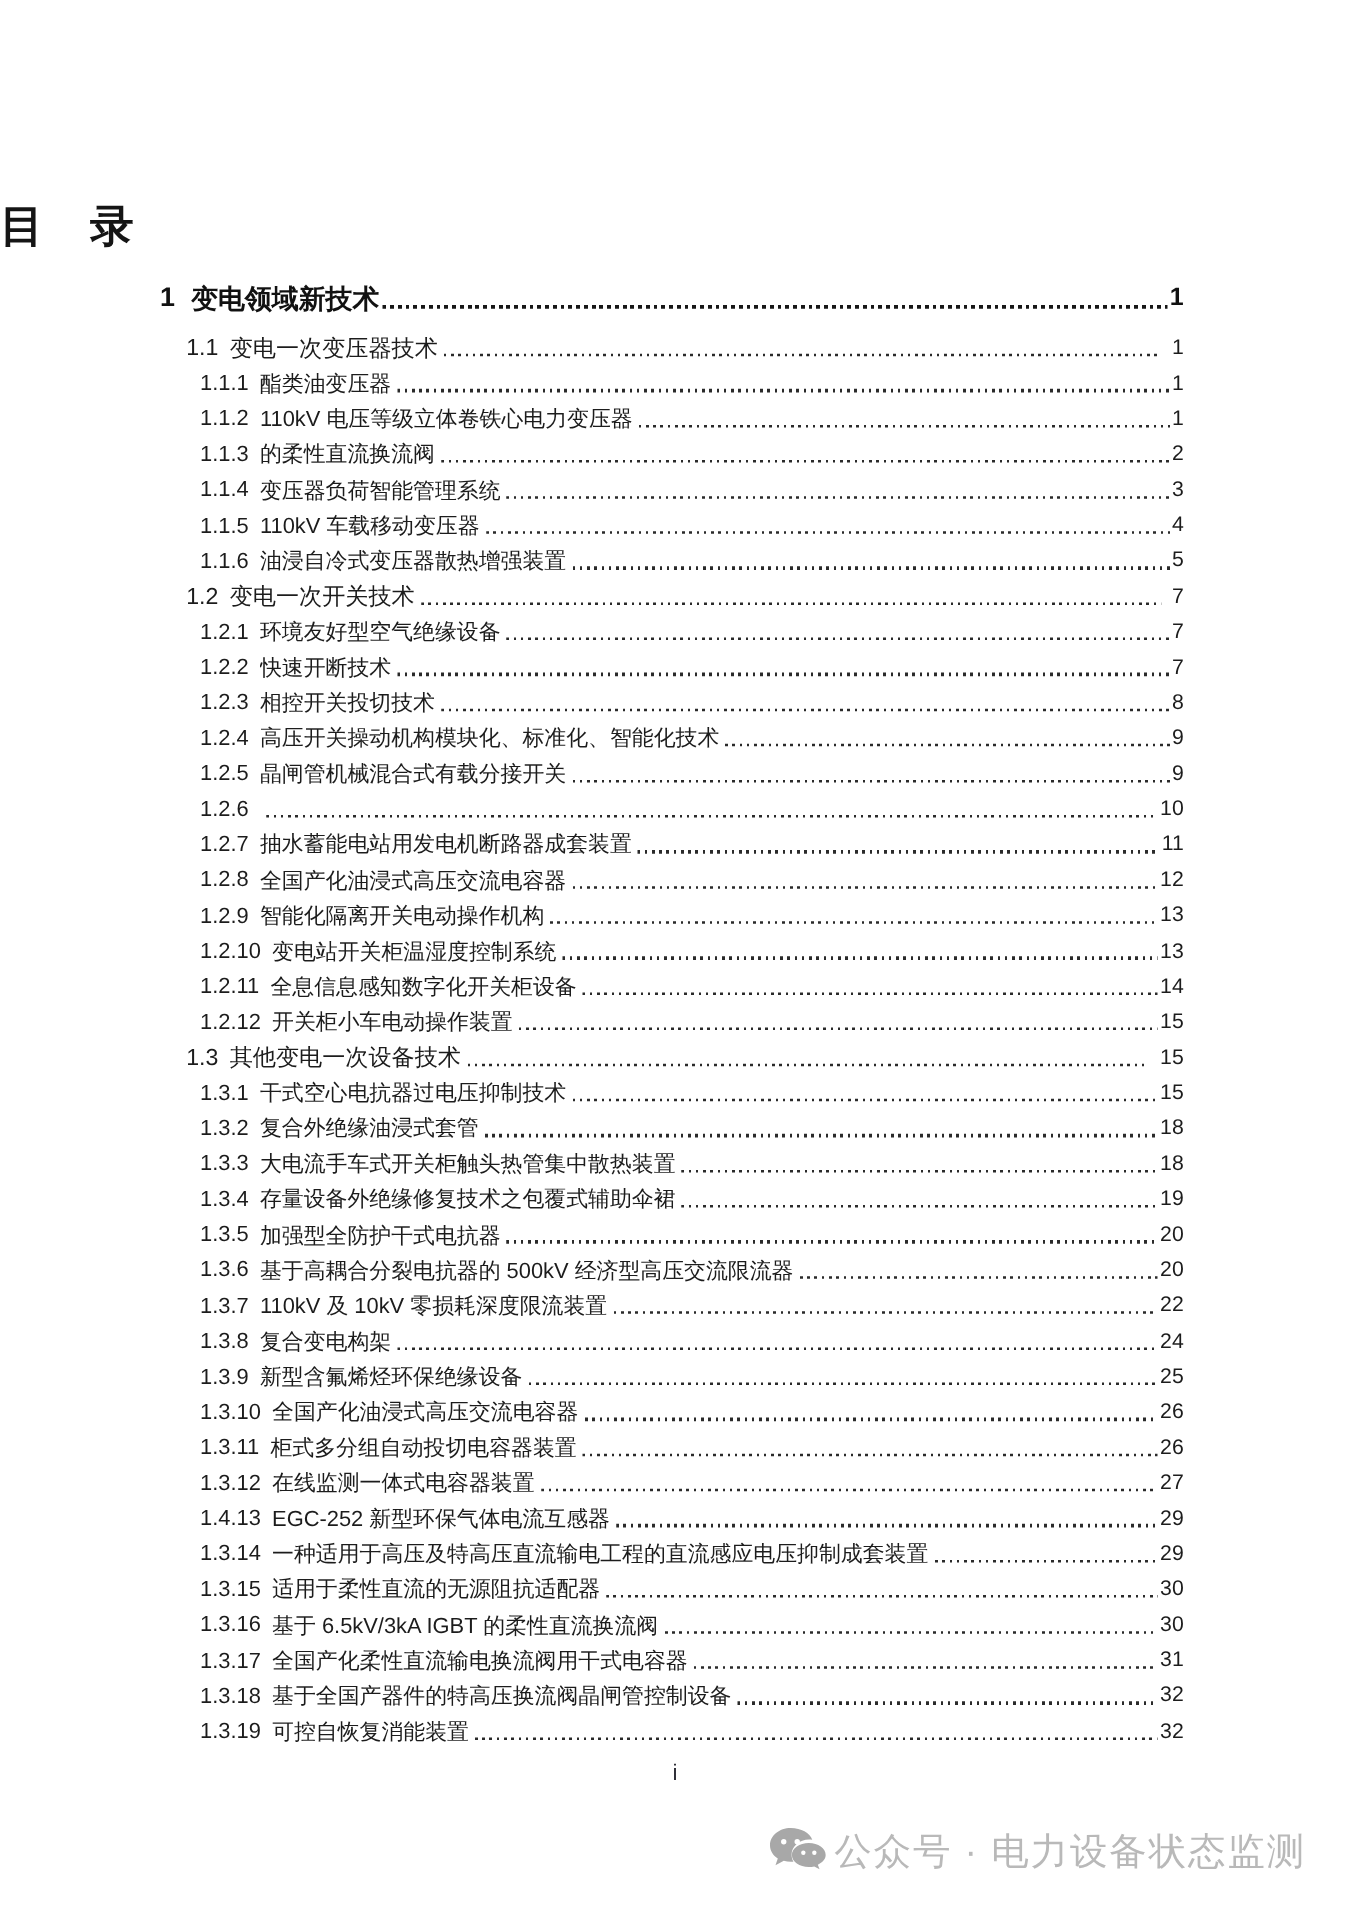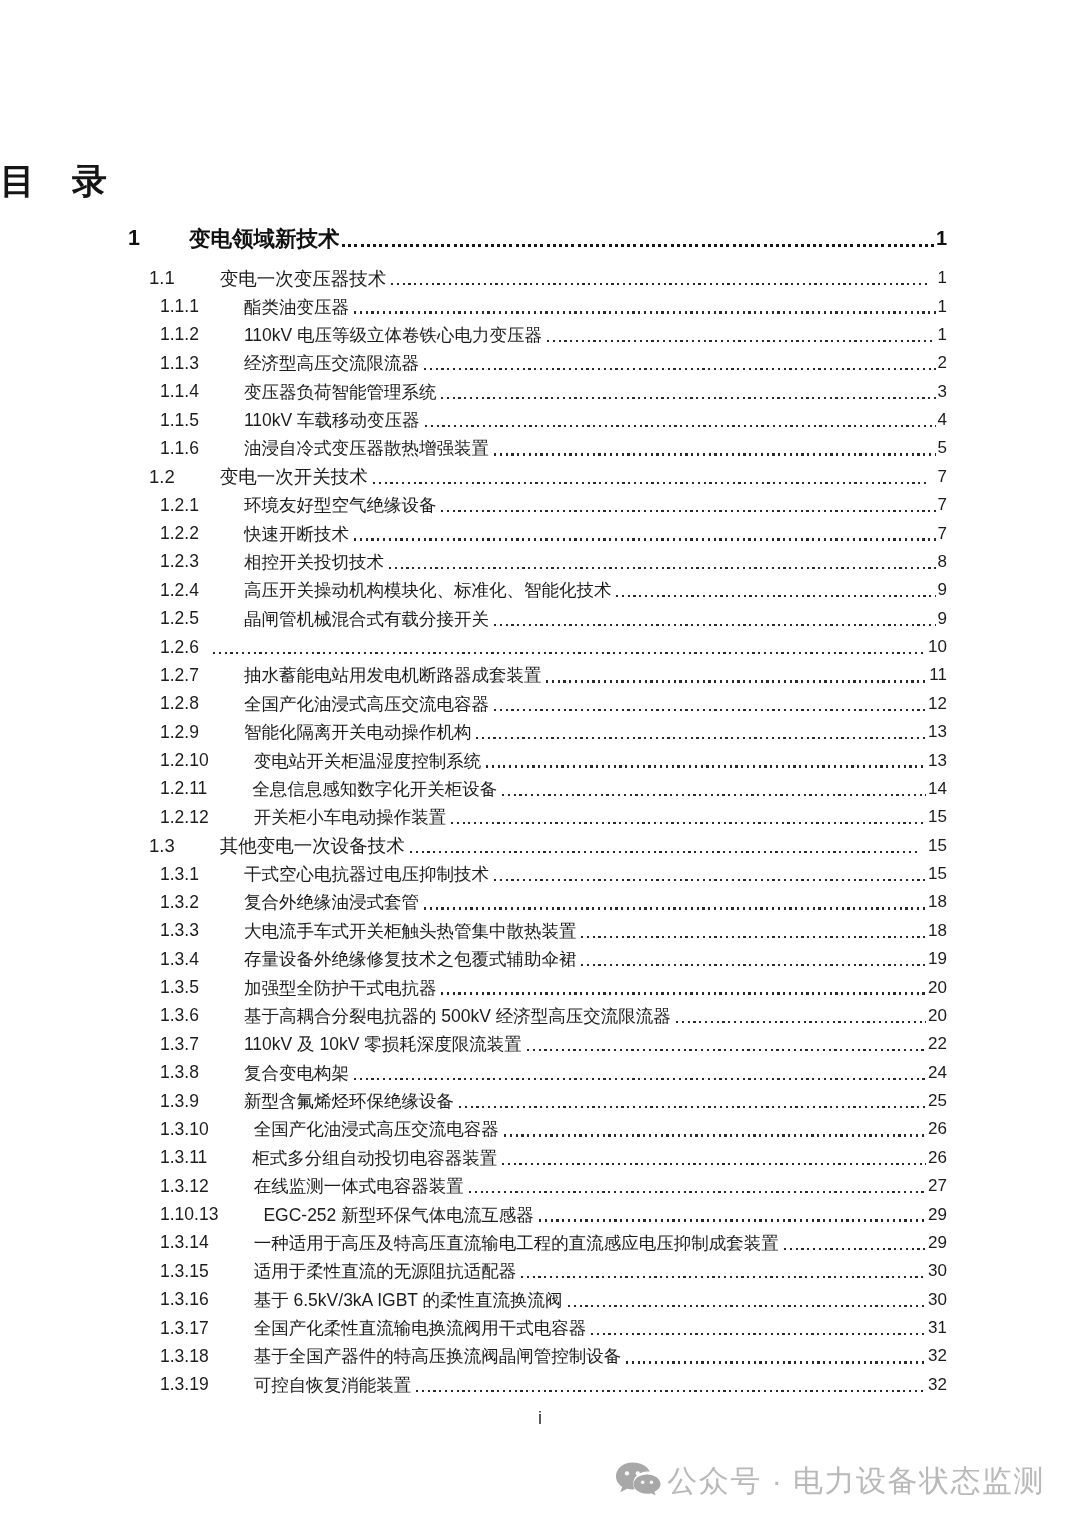--- a/index.html
+++ b/index.html
@@ -27,21 +27,21 @@
     top: 219px; left: 128px; right: 133px;
   }
   .row {
     display: flex;
     align-items: center;
     height: 28.38px;
     font-size: 17.5px;
     white-space: nowrap;
   }
   .row .num { margin-right: 9px; flex: 0 0 auto; }
-  .row .label { flex: 0 1 auto; overflow: hidden; margin-left: 36px; }
+  .row .label { flex: 0 1 auto; overflow: hidden; }
   .row .leader {
     flex: 1 1 0;
     min-width: 8px;
     height: 2.2px;
     margin: 0 2px 0 5px;
     position: relative;
     top: 6px;
     background-image: repeating-linear-gradient(to right, #2a2a2a 0 2.1px, transparent 2.1px 5.8px);
   }
   .row .pg { flex: 0 0 auto; font-size: 17px; }
@@ -117,21 +117,21 @@
     <span class="pg">1</span>
   </div>
       <div class="row lvl3">
     <span class="num">1.1.2</span>
     <span class="label">110kV 电压等级立体卷铁心电力变压器</span>
     <span class="leader"></span>
     <span class="pg">1</span>
   </div>
       <div class="row lvl3">
     <span class="num">1.1.3</span>
-    <span class="label">经济型高压交流限流器</span>
+    <span class="label">的柔性直流换流阀</span>
     <span class="leader"></span>
     <span class="pg">2</span>
   </div>
       <div class="row lvl3">
     <span class="num">1.1.4</span>
     <span class="label">变压器负荷智能管理系统</span>
     <span class="leader"></span>
     <span class="pg">3</span>
   </div>
       <div class="row lvl3">
@@ -295,21 +295,21 @@
     <span class="leader"></span>
     <span class="pg">26</span>
   </div>
       <div class="row lvl3">
     <span class="num">1.3.12</span>
     <span class="label">在线监测一体式电容器装置</span>
     <span class="leader"></span>
     <span class="pg">27</span>
   </div>
       <div class="row lvl3">
-    <span class="num">1.10.13</span>
+    <span class="num">1.4.13</span>
     <span class="label">EGC-252 新型环保气体电流互感器</span>
     <span class="leader"></span>
     <span class="pg">29</span>
   </div>
       <div class="row lvl3">
     <span class="num">1.3.14</span>
     <span class="label">一种适用于高压及特高压直流输电工程的直流感应电压抑制成套装置</span>
     <span class="leader"></span>
     <span class="pg">29</span>
   </div>

